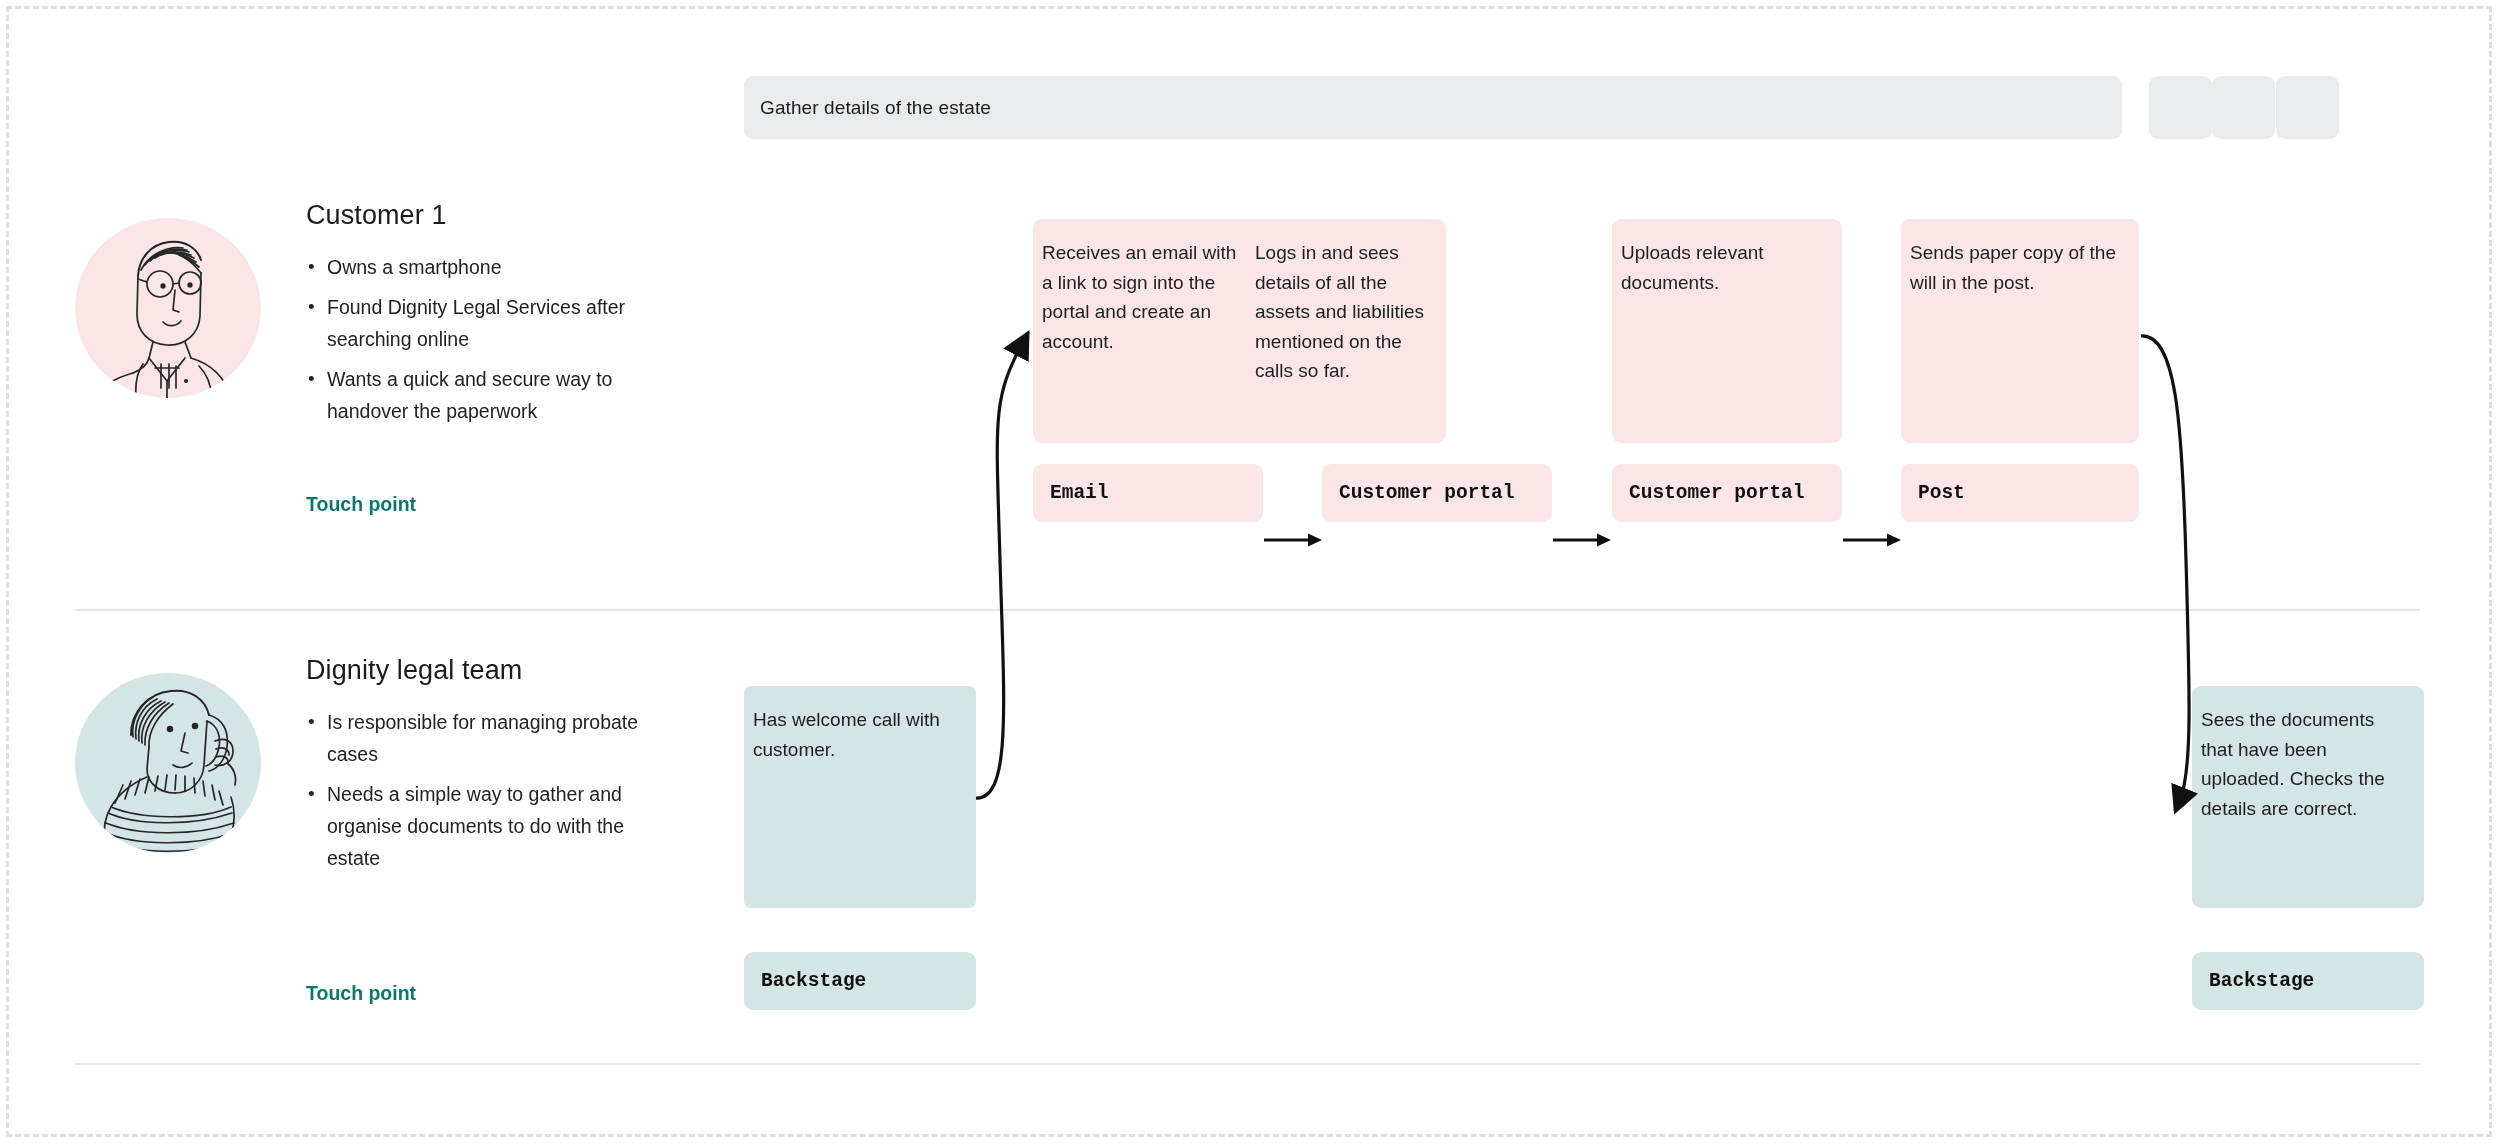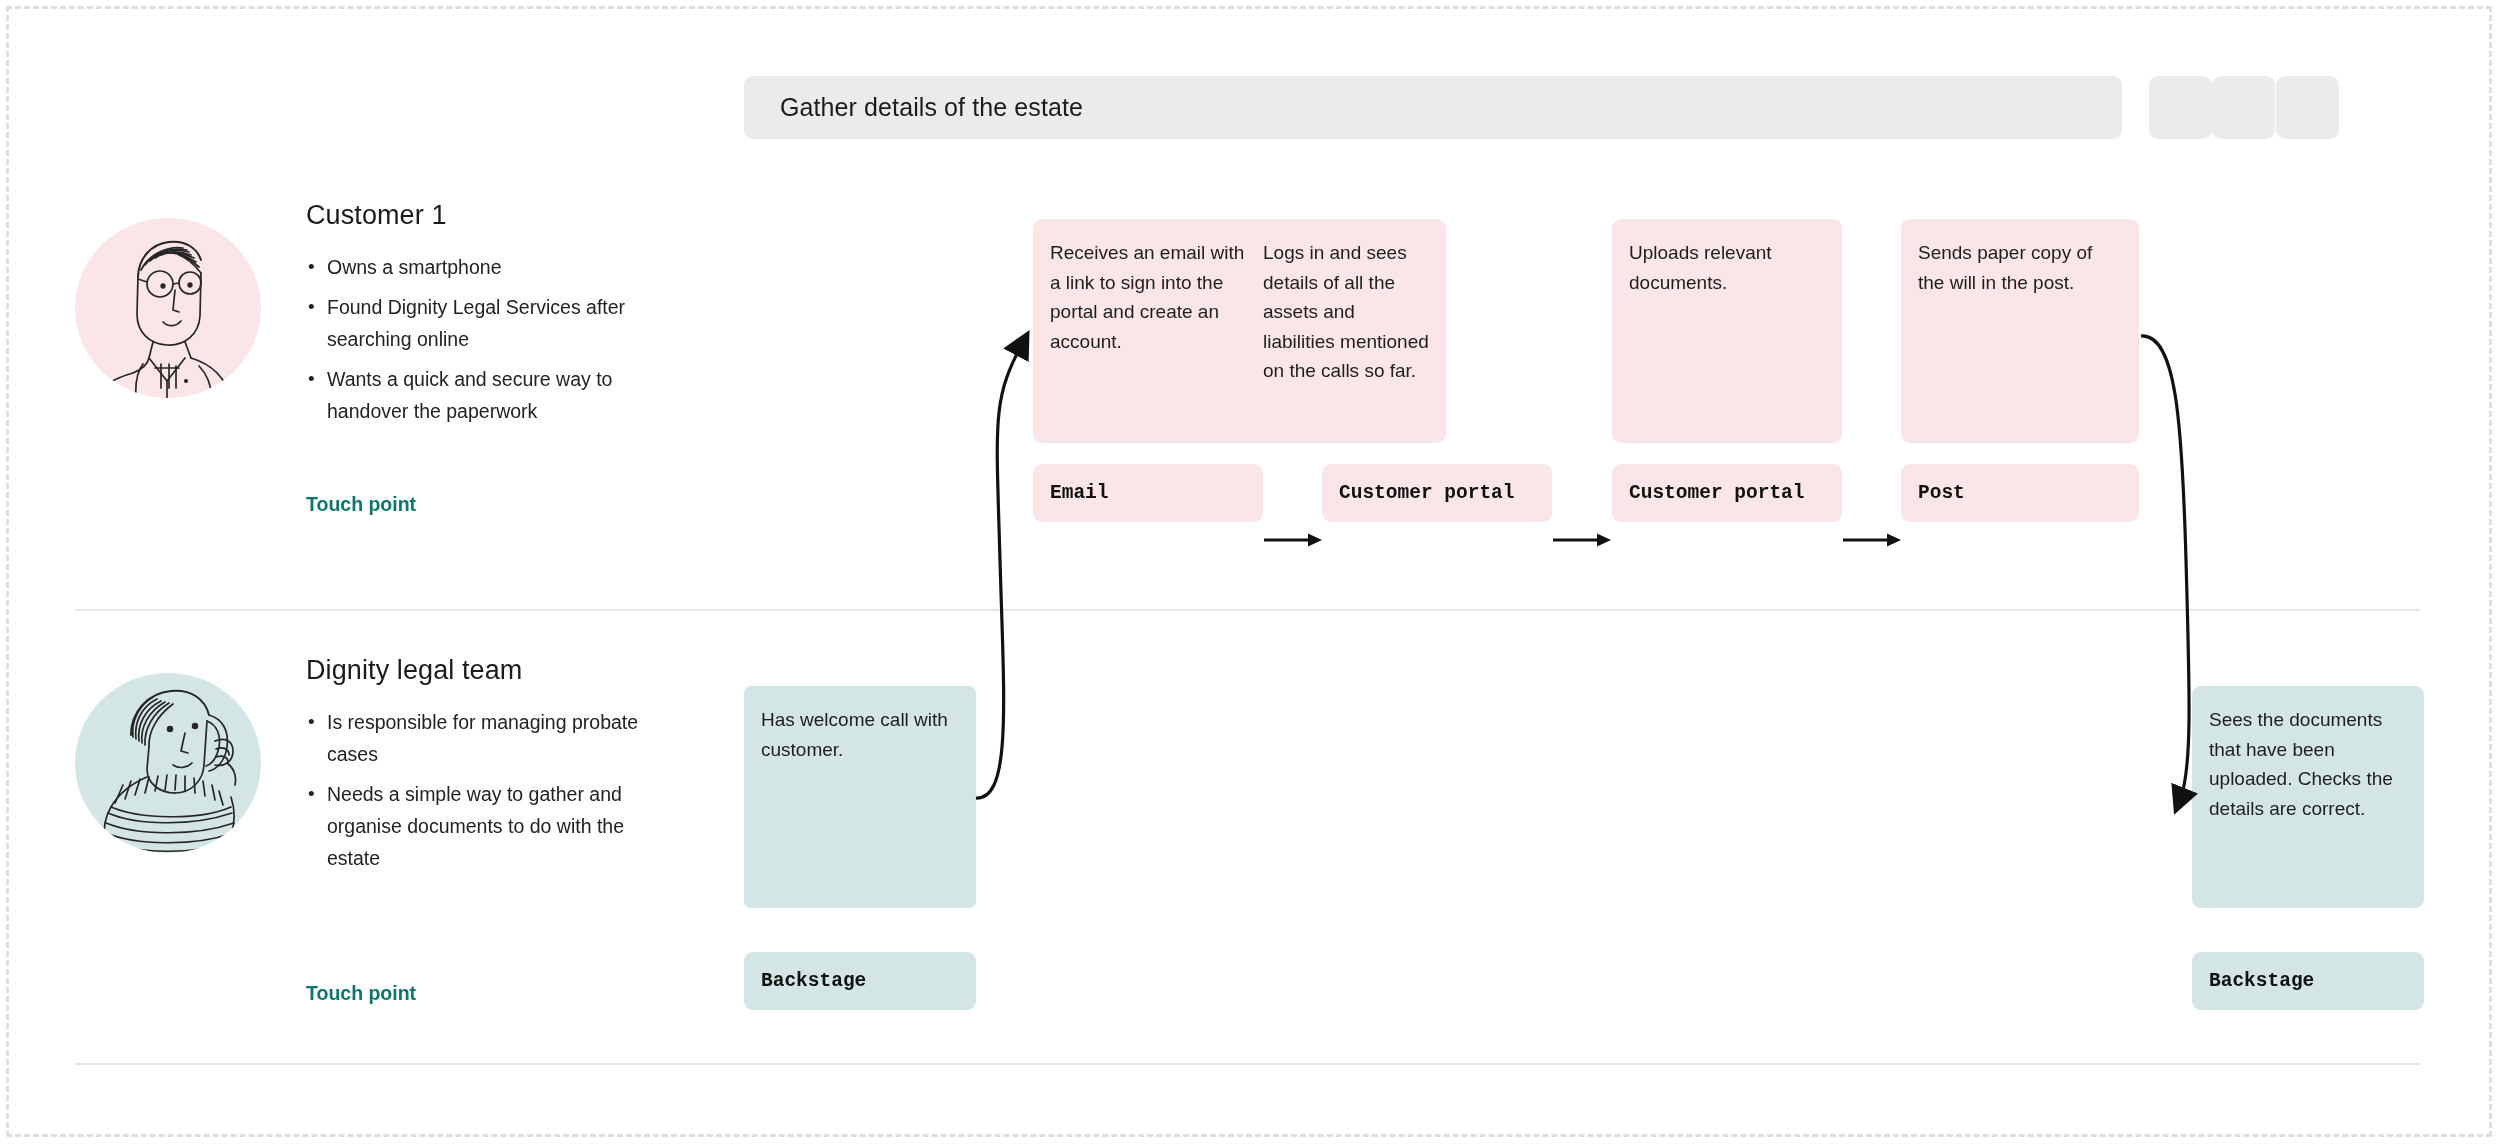--- a/index.html
+++ b/index.html
@@ -42,22 +42,22 @@
     left: 744px;
     top: 76px;
     width: 1378px;
     height: 63px;
     background: #eaebed;
     border-radius: 9px;
     display: flex;
     align-items: center;
   }
   #phase-bar .phase-title {
-    padding-left: 36px;
-    font-size: 25px;
+    padding-left: 16px;
+    font-size: 19px;
     letter-spacing: .1px;
     color: #1c1c1c;
   }
   .phase-placeholder {
     position: absolute;
     top: 76px;
     width: 63px;
     height: 63px;
     background: #eaebed;
     border-radius: 9px;
@@ -136,21 +136,21 @@
     white-space: nowrap;
   }
   #touchpoint-label-customer { top: 293px; }
   #touchpoint-label-team     { top: 327px; }
 
   
   .step-card {
     position: absolute;
     border-radius: 9px;
     box-sizing: border-box;
-    padding: 19px 17px 14px 17px;
+    padding: 19px 17px 14px 9px;
     font-size: 19px;
     line-height: 29.5px;
     color: #1e1e1e;
   }
   .chip {
     position: absolute;
     border-radius: 9px;
     box-sizing: border-box;
     display: flex;
     align-items: center;

